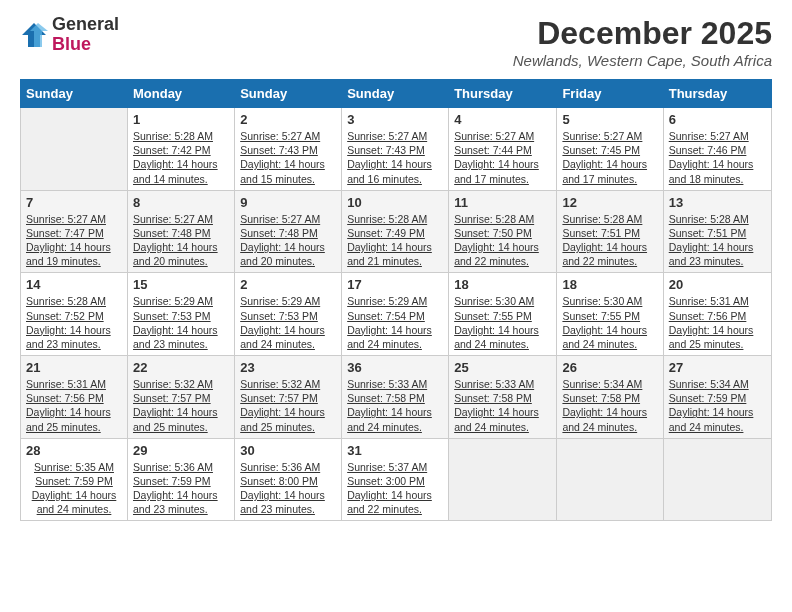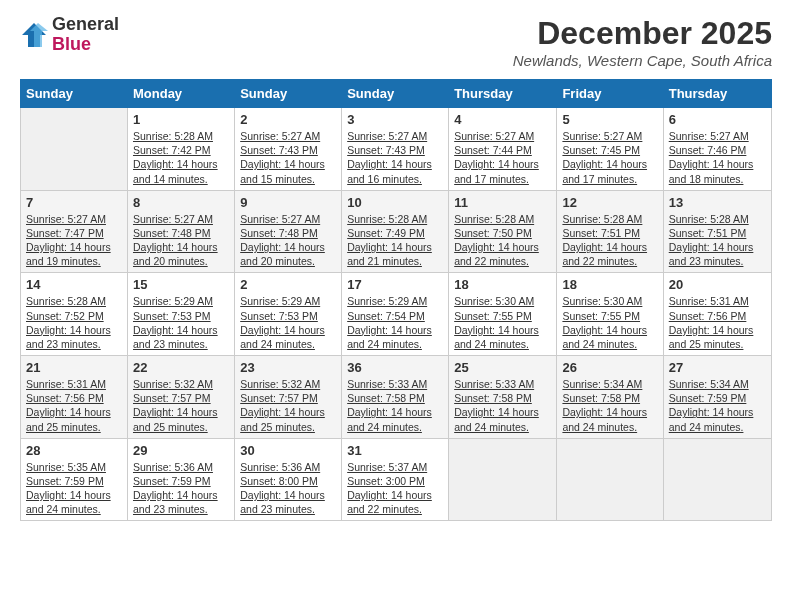--- a/index.html
+++ b/index.html
@@ -329,21 +329,21 @@
             <span class="day-num">27</span>
             <div class="cell-info" style="white-space: pre-line;">Sunrise: 5:34 AM
 Sunset: 7:59 PM
 Daylight: 14 hours
 and 24 minutes.</div>
           </td>
         </tr>
         <tr>
           <td>
             <span class="day-num">28</span>
-            <div class="cell-info" style="white-space: pre-line;">Sunrise: 5:35 AM
+            <div class="cell-info" style="white-space: pre-line; text-align: center;">Sunrise: 5:35 AM
 Sunset: 7:59 PM
 Daylight: 14 hours
 and 24 minutes.</div>
           </td>
           <td>
             <span class="day-num">29</span>
             <div class="cell-info" style="white-space: pre-line;">Sunrise: 5:36 AM
 Sunset: 7:59 PM
 Daylight: 14 hours
 and 23 minutes.</div>

